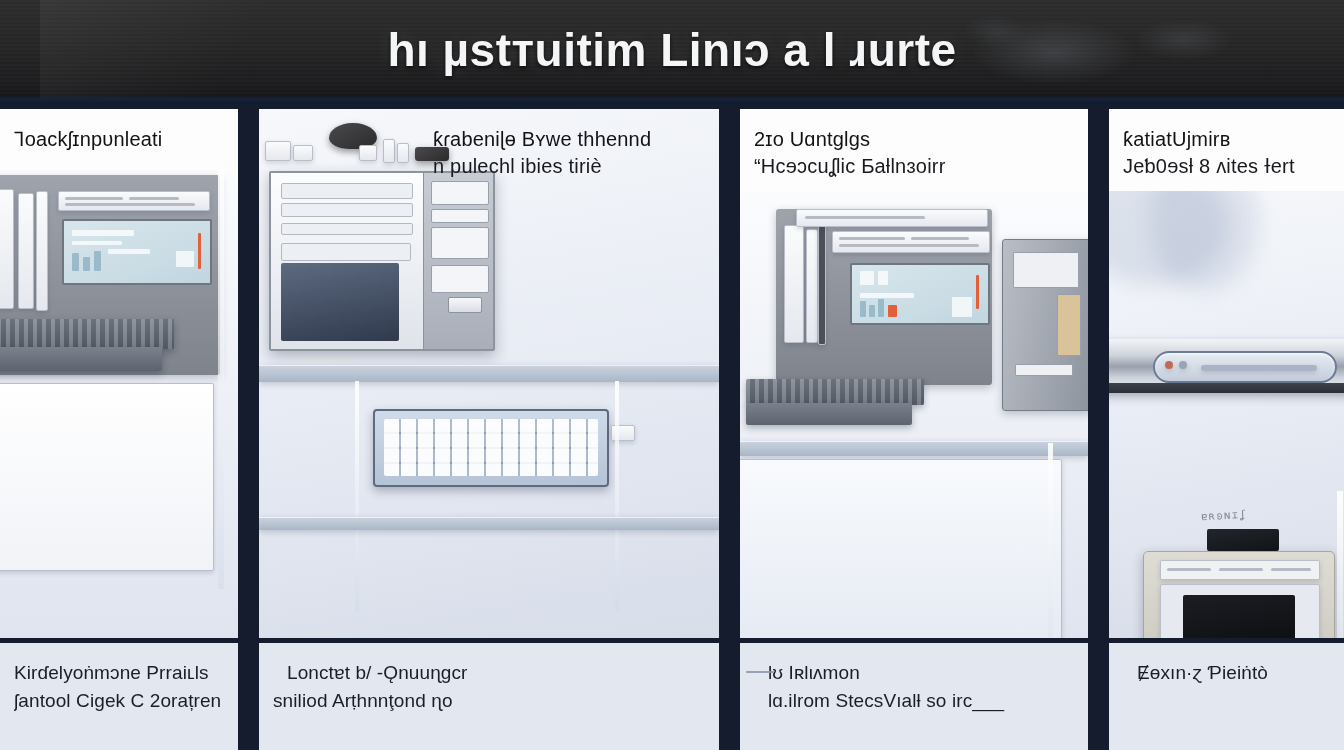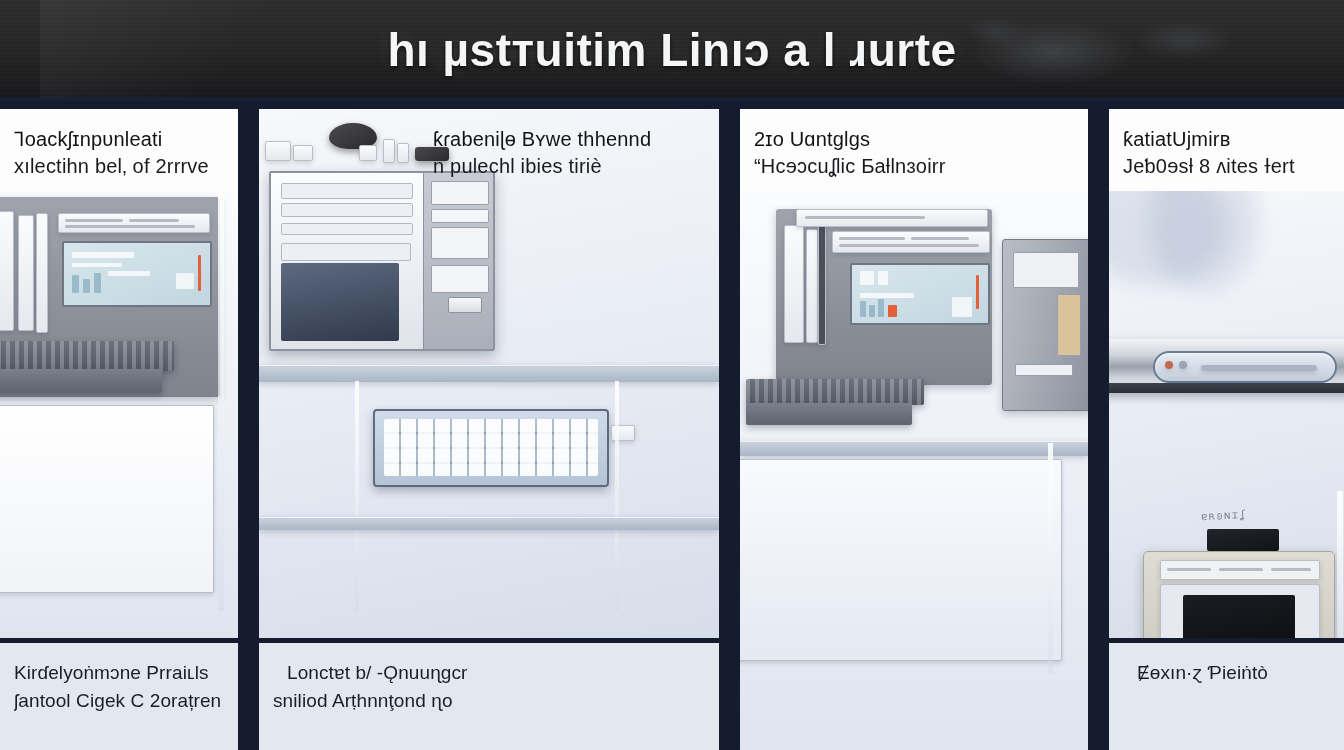--- a/index.html
+++ b/index.html
@@ -125,21 +125,20 @@
     <div class="hdr-streak"></div>
     <div class="title">hı µstтuitim Linıɔ a l ɹurte</div>
   </div>
   <div class="hdr-underline"></div>
 
   <div class="grid">
 
     <div class="panel p1">
       <div class="p-head">
         <div class="ln">Ꞁoackʃɪnpυnleati</div>
-        <div class="ln ln2">xılectihn bel‚ of 2rrrve</div>
       </div>
       <div class="p-body">
         <div class="wash"></div>
 
         <div class="mon" style="left:-16px;top:6px;width:236px;height:200px;">
           <div class="screen" style="left:78px;top:44px;width:146px;height:62px;">
             <div class="white" style="left:8px;top:9px;width:62px;height:6px;"></div>
             <div class="white" style="left:8px;top:20px;width:50px;height:4px;"></div>
             <div class="bar" style="left:8px;top:32px;width:7px;height:18px;"></div>
             <div class="bar" style="left:19px;top:36px;width:7px;height:14px;"></div>
@@ -261,20 +260,25 @@
         <div class="tower" style="left:262px;top:48px;width:88px;height:170px;">
           <div class="slot" style="left:10px;top:12px;width:64px;height:34px;"></div>
           <div class="slot" style="left:54px;top:54px;width:22px;height:60px;background:#d9c39a;"></div>
           <div class="slot" style="left:12px;top:124px;width:56px;height:10px;"></div>
         </div>
 
         <div class="shelf" style="left:0px;top:250px;width:348px;height:14px;"></div>
         <div class="doc" style="left:-10px;top:268px;width:330px;height:200px;background:linear-gradient(180deg,#f8fafd,#e4e9f2);"></div>
         <div class="glassline" style="left:308px;top:252px;width:5px;height:230px;"></div>
       </div>
+      <div class="p-foot">
+        <div class="uline" style="left:6px;top:28px;width:28px;"></div>
+        <div class="fl ind">Ɩʊ Iʀlιʌmon</div>
+        <div class="fl ind">Ɩɑ.ilrom StecsVıalƚ so irc___</div>
+      </div>
     </div>
 
     <div class="panel p4">
       <div class="p-head">
         <div class="ln">ƙatiatUjmirʙ</div>
         <div class="ln ln2">Jeƅ0ɘsƚ 8 ʌites ɫert</div>
       </div>
       <div class="p-body">
         <div class="wash-b"></div>
 

